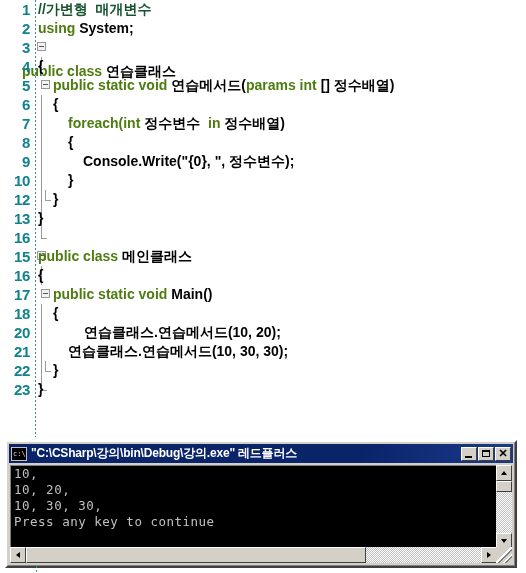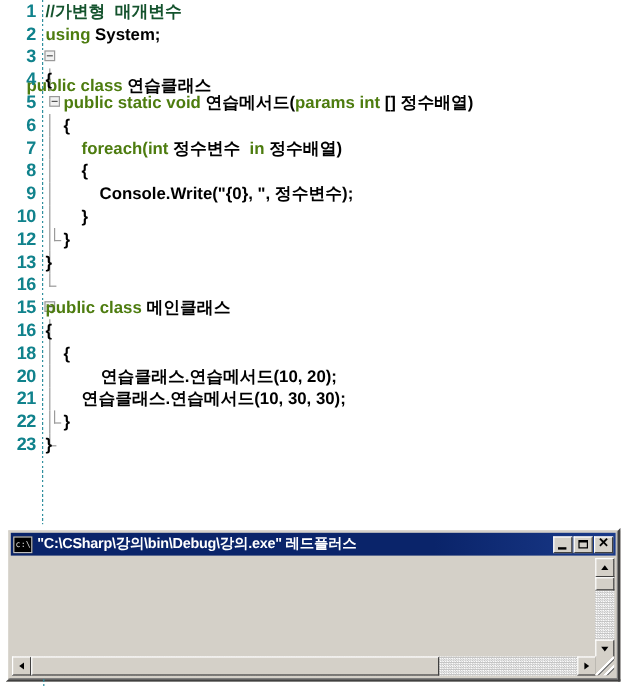--- a/index.html
+++ b/index.html
@@ -360,20 +360,21 @@
       <div class="code-line"><span class="ln">6</span><span class="fold-line"></span><span class="code-text" style="left: 53px;"><span class="txt">{</span></span></div>
       <div class="code-line"><span class="ln">7</span><span class="fold-line"></span><span class="code-text" style="left: 68px; text-align: right;"><span class="kw">foreach(int </span><span class="txt">정수변수  </span><span class="kw">in </span><span class="txt">정수배열)</span></span></div>
       <div class="code-line"><span class="ln">8</span><span class="fold-line"></span><span class="code-text" style="left: 68px;"><span class="txt">{</span></span></div>
       <div class="code-line"><span class="ln">9</span><span class="fold-line"></span><span class="code-text" style="left: 83px;"><span class="txt">Console.Write("{0}, ", 정수변수);</span></span></div>
       <div class="code-line"><span class="ln">10</span><span class="fold-line"></span><span class="code-text" style="left: 68px;"><span class="txt">}</span></span></div>
       <div class="code-line"><span class="ln">12</span><span class="fold-end" style="left: 45px;"></span><span class="fold-line"></span><span class="code-text" style="left: 53px;"><span class="txt">}</span></span></div>
       <div class="code-line"><span class="ln">13</span><span class="fold-line"></span><span class="code-text" style="left: 38px;"><span class="txt">}</span></span></div>
       <div class="code-line"><span class="ln">16</span><span class="fold-end"></span><span class="code-text" style="left: 38px;"></span></div>
       <div class="code-line"><span class="ln">15</span><span class="fold-box"></span><span class="code-text" style="left: 38px;"><span class="kw">public class </span><span class="txt">메인클래스</span></span></div>
       <div class="code-line"><span class="ln">16</span><span class="fold-line"></span><span class="code-text" style="left: 38px;"><span class="txt">{</span></span></div>
+      <div class="code-line"><span class="ln">17</span><span class="fold-box" style="left: 41px;"></span><span class="code-text" style="left: 53px;"><span class="kw">public static void </span><span class="txt">Main()</span></span></div>
       <div class="code-line"><span class="ln">18</span><span class="fold-line"></span><span class="code-text" style="left: 53px;"><span class="txt">{</span></span></div>
       <div class="code-line"><span class="ln">20</span><span class="fold-line"></span><span class="code-text" style="left: 84px;"><span class="txt">연습클래스.연습메서드(10, 20);</span></span></div>
       <div class="code-line"><span class="ln">21</span><span class="fold-line"></span><span class="code-text" style="left: 68px;"><span class="txt">연습클래스.연습메서드(10, 30, 30);</span></span></div>
       <div class="code-line"><span class="ln">22</span><span class="fold-end" style="left: 45px;"></span><span class="fold-line"></span><span class="code-text" style="left: 53px;"><span class="txt">}</span></span></div>
       <div class="code-line"><span class="ln">23</span><span class="fold-end"></span><span class="code-text" style="left: 38px;"><span class="txt">}</span></span></div>
     </div>
 </div>
 
 <div id="console-window">
   <div id="console-inner-border"></div>
@@ -383,20 +384,28 @@
     <div id="title-text">"C:\CSharp\강의\bin\Debug\강의.exe" 레드플러스</div>
     <div class="win-btns">
       <div class="win-btn glyph-min"></div>
       <div class="win-btn glyph-max"></div>
       <div class="win-btn glyph-close">
         <span>✕</span>
       </div>
     </div>
   </div>
 
+  <div id="console-body">
+    <div id="console-lines">
+        <div class="con-line">10,</div>
+        <div class="con-line">10, 20,</div>
+        <div class="con-line">10, 30, 30,</div>
+        <div class="con-line">Press any key to continue</div>
+      </div>
+  </div>
 
   <div id="vscroll">
     <div class="sb-btn" style="left:0;top:0;">
       <span class="arrow arrow-up"></span>
     </div>
     <div class="sb-thumb" style="left:0;top:16px;width:16px;height:11px;"></div>
     <div class="sb-btn" style="left:0;bottom:0;">
       <span class="arrow arrow-down"></span>
     </div>
   </div>

